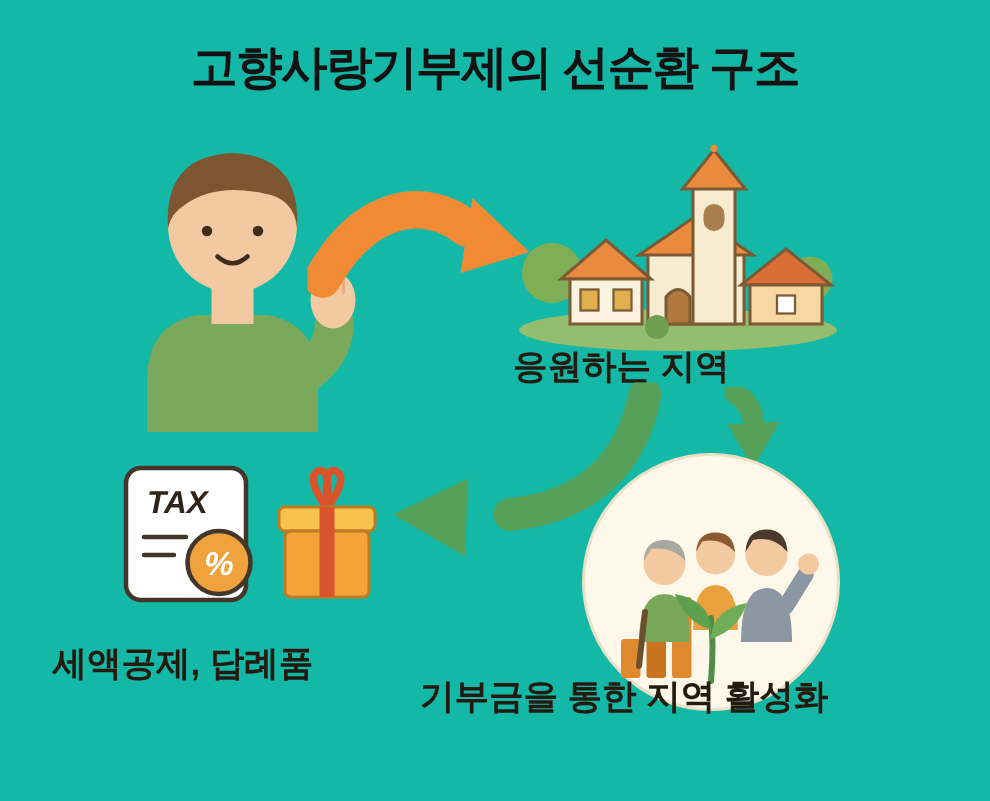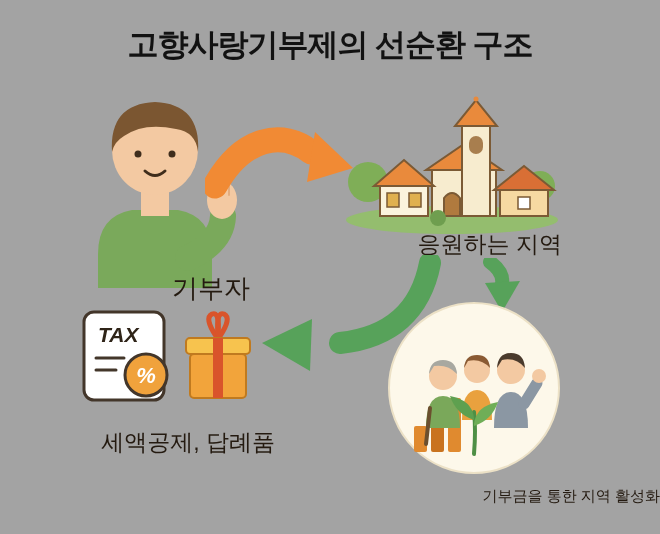--- a/index.html
+++ b/index.html
@@ -1,36 +1,36 @@
 <!DOCTYPE html>
 <html><head>
 <meta charset="utf-8">
 <style>
   * { margin:0; padding:0; box-sizing:border-box; }
   html,body { background:#f6f1e5; }
   body { font-family:"Liberation Sans","DejaVu Sans",sans-serif; }
-  .canvas { position:relative; width:660px; height:534px; background:#a3a3a3; overflow:hidden; }
+  .canvas { position:relative; width:660px; height:534px; background:#14b8a6; overflow:hidden; }
   .title {
     position:absolute; top:24px; left:0; right:0;
     text-align:center; font-size:31px; font-weight:900;
     color:#121212; letter-spacing:-1px;
   }
   .abs { position:absolute;font-style:italic; }
   .label {
-    position:absolute; font-weight:400; color:#241a10; text-align:right;
+    position:absolute; font-weight:700; color:#241a10; text-align:left;
     line-height:1.1;
   }
   .donor-node        { left:70px;  top:92px;  width:170px; height:196px; }
   .donor-label       { left:60px;  top:274px; width:190px; font-size:26px; }
   .orange-arrow      { left:205px; top:122px; width:150px; height:95px; }
   .village-node      { left:342px; top:96px;  width:220px; height:140px; }
   .region-label      { left:342px; top:232px; width:220px; font-size:23px; }
   .green-down-arrow  { left:468px; top:258px; width:64px;  height:58px; }
   .community-node    { left:386px; top:300px; width:176px; height:176px; }
-  .revital-label     { left:280px; top:488px; width:380px; font-size:15px; }
+  .revital-label     { left:280px; top:452px; width:380px; font-size:23px; }
   .green-curve-arrow { left:248px; top:255px; width:195px; height:135px; }
   .benefits-node     { left:78px;  top:308px; width:180px; height:102px; }
   .benefits-label    { left:35px;  top:430px; width:240px; font-size:23px; }
   svg { display:block; width:100%; height:100%; }
 </style>
 </head>
 <body>
 
 <div class="canvas">
 
@@ -43,21 +43,20 @@
       <ellipse cx="85" cy="58" rx="43" ry="45" fill="#f3c9a2"></ellipse>
       <path d="M42,60 Q39,12 85,10 Q131,12 128,60 Q126,40 106,37 Q74,30 54,44 Q44,50 42,60 Z" fill="#7b5631"></path>
       <circle cx="68" cy="62" r="3.5" fill="#3f2d1c"></circle>
       <circle cx="102" cy="62" r="3.5" fill="#3f2d1c"></circle>
       <path d="M75,79 Q85,88 95,79" fill="none" stroke="#3f2d1c" stroke-width="3" stroke-linecap="round"></path>
       <path d="M118,166 Q152,150 153,124" fill="none" stroke="#7aa95b" stroke-width="26" stroke-linecap="round"></path>
       <ellipse cx="152" cy="108" rx="15" ry="19" fill="#f3c9a2"></ellipse>
       <path d="M145,93 L145,103 M152,90 L152,102 M159,93 L159,103" stroke="#e3ad80" stroke-width="2" fill="none" stroke-linecap="round"></path>
     </svg>
   </div>
-  <div class="label donor-label">기부자</div>
 
   <div class="abs orange-arrow">
     <svg viewBox="0 0 150 95">
       <path d="M10,64 C 38,14 78,8 106,30" fill="none" stroke="#f18a34" stroke-width="25" stroke-linecap="round"></path>
       <polygon points="110,10 148,46 102,60" fill="#f18a34"></polygon>
     </svg>
   </div>
 
   <div class="abs village-node">
     <svg viewBox="0 0 220 140">

